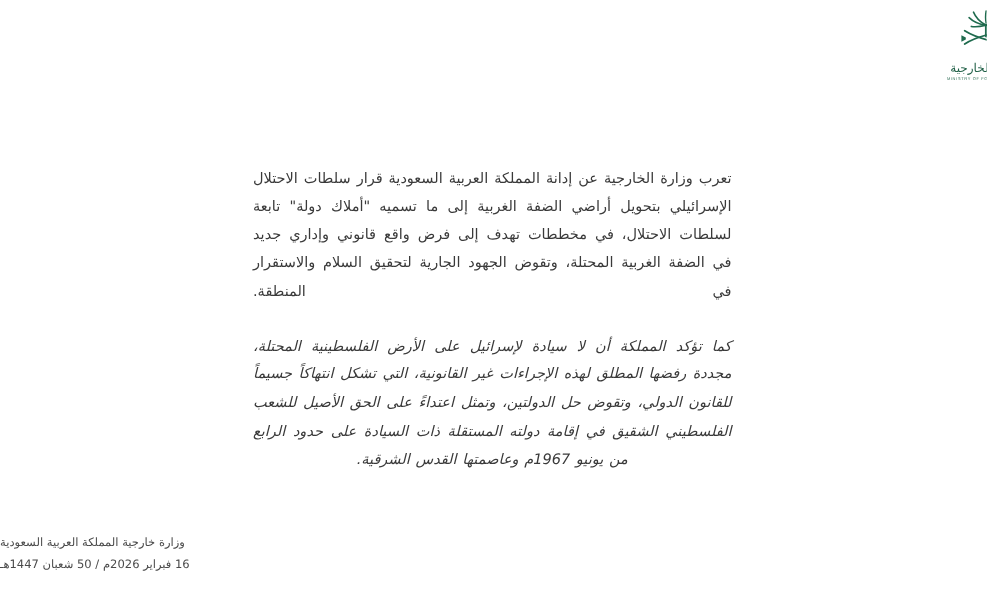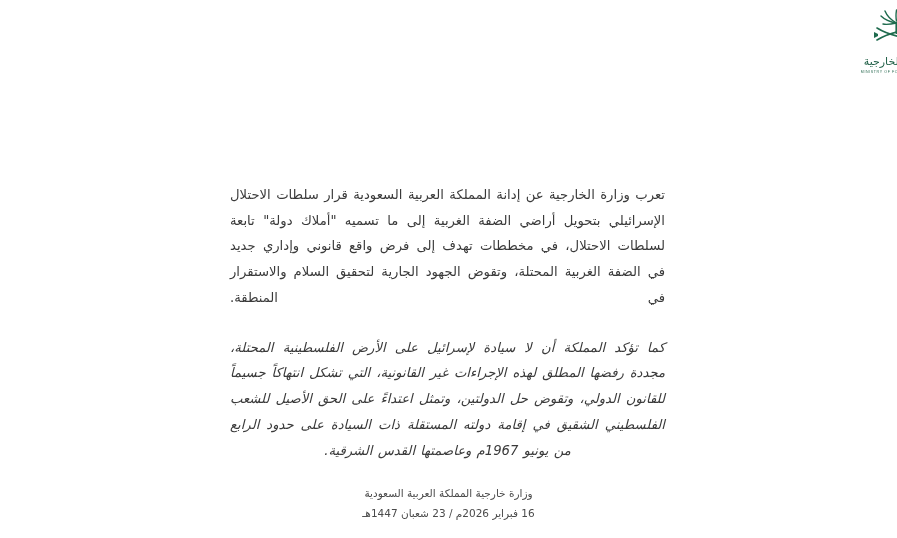--- a/index.html
+++ b/index.html
@@ -65,21 +65,20 @@
 
   
   .content {
     position: absolute;
     top: 150px;
     right: 232px;
     width: 435px;
     text-align: justify;
     text-align-last: justify;
     direction: rtl;
-    margin-top: 32px;
   }
   .para {
     font-size: 13.2px;
     line-height: 1.95;
     color: #3a3a3a;
     margin: 0 0 24px 0;
     text-align: justify;
     text-align-last: justify;
     word-spacing: 1px;
     font-family: "DejaVu Sans", "Liberation Sans", sans-serif;
@@ -91,21 +90,21 @@
   .para.second {
     text-align-last: center;
   }
 
   
   .footer {
     position: absolute;
     left: 0;
     bottom: 14px;
     width: 100%;
-    text-align: center;
+    text-align: left;
     direction: rtl;
   }
   .footer-line {
     font-size: 10.5px;
     color: #4a4a4a;
     line-height: 1.9;
     letter-spacing: 0.4px;
     font-family: "DejaVu Sans", "Liberation Sans", sans-serif;
   }
   .footer-date {
@@ -155,16 +154,16 @@
     </div>
   </div>
 
   <div class="content">
     <p class="para first">تعرب وزارة الخارجية عن إدانة المملكة العربية السعودية قرار سلطات الاحتلال الإسرائيلي بتحويل أراضي الضفة الغربية إلى ما تسميه "أملاك دولة" تابعة لسلطات الاحتلال، في مخططات تهدف إلى فرض واقع قانوني وإداري جديد في الضفة الغربية المحتلة، وتقوض الجهود الجارية لتحقيق السلام والاستقرار في المنطقة.</p>
     <p class="para second">كما تؤكد المملكة أن لا سيادة لإسرائيل على الأرض الفلسطينية المحتلة، مجددة رفضها المطلق لهذه الإجراءات غير القانونية، التي تشكل انتهاكاً جسيماً للقانون الدولي، وتقوض حل الدولتين، وتمثل اعتداءً على الحق الأصيل للشعب الفلسطيني الشقيق في إقامة دولته المستقلة ذات السيادة على حدود الرابع من يونيو 1967م وعاصمتها القدس الشرقية.</p>
   </div>
 
   <div class="footer">
     <div class="footer-line">وزارة خارجية المملكة العربية السعودية</div>
-    <div class="footer-date">16 فبراير 2026م / 23 شعبان 1447هـ</div>
+    <div class="footer-date">16 فبراير 2026م / 50 شعبان 1447هـ</div>
   </div>
 
 </div>
 
 </body></html>

